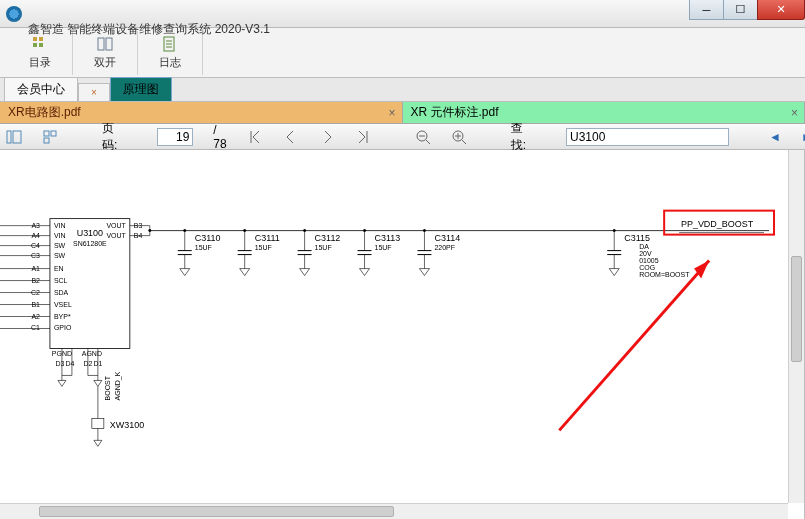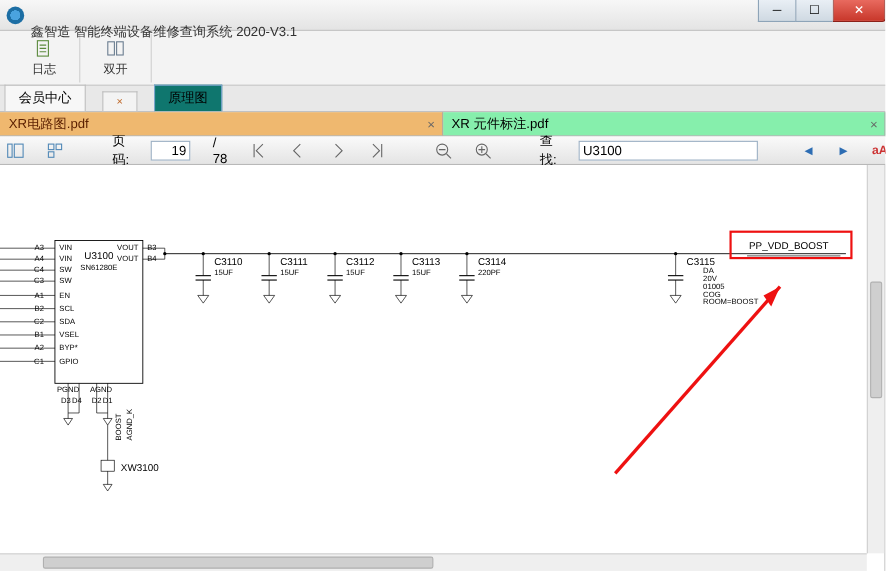--- a/index.html
+++ b/index.html
@@ -16,37 +16,37 @@
 .win-close { background: linear-gradient(#e86a5f,#c8372a); color:#fff; border:1px solid #8b2018; border-top:none; width:48px; border-top-right-radius:0; border-bottom-right-radius:3px; }
 .win-close span, .win-min span, .win-max span { display:block; }
 
 
 .toolbar { height: 50px; background:#f3f3f3; border-bottom:1px solid #bdbdbd; display:flex; align-items:center; padding: 2px 8px; gap:0; }
 .tool-grp { display:flex; align-items:center; border-right:1px solid #d0d0d0; padding:0 10px; height:44px; }
 .tool-btn { display:flex; flex-direction:column; align-items:center; justify-content:center; width:44px; height:44px; font-size:11px; color:#333; }
 .tool-btn svg { width:18px; height:18px; margin-bottom:2px; }
 
 
-.tabrow { height: 24px; background:#e8e8e8; display:flex; align-items:flex-end; padding-left:4px; gap:15px; border-bottom:1px solid #bdbdbd; }
+.tabrow { height: 24px; background:#e8e8e8; display:flex; align-items:flex-end; padding-left:4px; gap:0; border-bottom:1px solid #bdbdbd; }
 .tab1 { padding: 3px 12px; font-size:12px; border:1px solid #bdbdbd; border-bottom:none; background:#f7f7f7; display:flex; align-items:center; gap:4px; }
 .tab1.mid { background:#f3f3f3; }
 .tab1.active { background:#0f766e; border-color:#7aa5cc; }
 .tab-x { font-size:10px; color:#c06a2c; }
 
 
 .subtabrow { height:22px; background:#dcdcdc; display:flex; align-items:stretch; border-bottom:1px solid #a8a8a8; }
 .subtab { flex:1; display:flex; align-items:center; padding:0 8px; font-size:12px; border-right:1px solid #a8a8a8; background:#86efac; position:relative; }
 .subtab.active { background:#efb86f; color:#5a1f00; }
 .subtab .close { position:absolute; right:6px; font-size:12px; color:#666; }
 
 
 .pdfbar { height:26px; background: linear-gradient(#fafafa,#e4e4e4); border-bottom:1px solid #b8b8b8; display:flex; align-items:center; font-size:12px; padding:0 6px; gap:20px; }
 .pdfbar .ico { width:18px; height:18px; display:flex; align-items:center; justify-content:center; }
 .pdfbar .ico svg { width:16px; height:16px; }
-.pdfbar input[type=text] { height:18px; border:1px solid #9cb0c4; font-size:12px; padding:0 3px; background:#fff; }
+.pdfbar input[type=text] { height:18px; border:1px solid #9cb0c4; font-size:12px; padding:0 3px; background:#fff;margin-left:20px; }
 .page-cur { width:36px; text-align:right; }
 .search-box { width:164px; }
 .divider { width:1px; height:20px; background:#c0c0c0; margin:0 2px; }
 .nav-arrow { color:#2d6db3; font-weight:bold; width:14px; text-align:center; }
 .bino { font-size:14px; }
 
 
 .viewer { position:relative; width:805px; height: calc(519px - 28px - 50px - 24px - 22px - 26px); background:#fff; overflow:hidden; border-right:1px solid #bdbdbd; }
 .scroll-v { position:absolute; right:0; top:0; bottom:16px; width:16px; background:#efefef; border-left:1px solid #cfcfcf; }
 .scroll-h { position:absolute; left:0; right:16px; bottom:0; height:16px; background:#efefef; border-top:1px solid #cfcfcf; }
@@ -79,35 +79,46 @@
     <div class="win-btn win-close">
         <span>✕</span>
       </div>
   </div>
 </div>
 
 <div class="toolbar">
   <div class="tool-grp">
     <div class="tool-btn">
       <svg viewBox="0 0 18 18">
-          <rect x="3" y="2" width="10" height="14" fill="none" stroke="#5b8a3c"></rect>
-          <line x1="5" y1="6" x2="11" y2="6" stroke="#5b8a3c"></line>
-          <line x1="5" y1="9" x2="11" y2="9" stroke="#5b8a3c"></line>
-          <line x1="5" y1="12" x2="11" y2="12" stroke="#5b8a3c"></line>
+          <rect x="2" y="2" width="4" height="4" fill="#c9a23e"></rect>
+          <rect x="8" y="2" width="4" height="4" fill="#c9a23e"></rect>
+          <rect x="2" y="8" width="4" height="4" fill="#7ea54c"></rect>
+          <rect x="8" y="8" width="4" height="4" fill="#7ea54c"></rect>
         </svg>
-      <span>日志</span>
+      <span>目录</span>
     </div>
   </div>
   <div class="tool-grp">
     <div class="tool-btn">
       <svg viewBox="0 0 18 18">
           <rect x="2" y="3" width="6" height="12" fill="none" stroke="#6b7d90"></rect>
           <rect x="10" y="3" width="6" height="12" fill="none" stroke="#6b7d90"></rect>
         </svg>
       <span>双开</span>
+    </div>
+  </div>
+  <div class="tool-grp">
+    <div class="tool-btn">
+      <svg viewBox="0 0 18 18">
+          <rect x="3" y="2" width="10" height="14" fill="none" stroke="#5b8a3c"></rect>
+          <line x1="5" y1="6" x2="11" y2="6" stroke="#5b8a3c"></line>
+          <line x1="5" y1="9" x2="11" y2="9" stroke="#5b8a3c"></line>
+          <line x1="5" y1="12" x2="11" y2="12" stroke="#5b8a3c"></line>
+        </svg>
+      <span>日志</span>
     </div>
   </div>
 </div>
 
 <div class="tabrow">
   <div class="tab1">
       <span>会员中心</span>
     </div>
   <div class="tab1 mid">
       <span class="tab-x">×</span>

